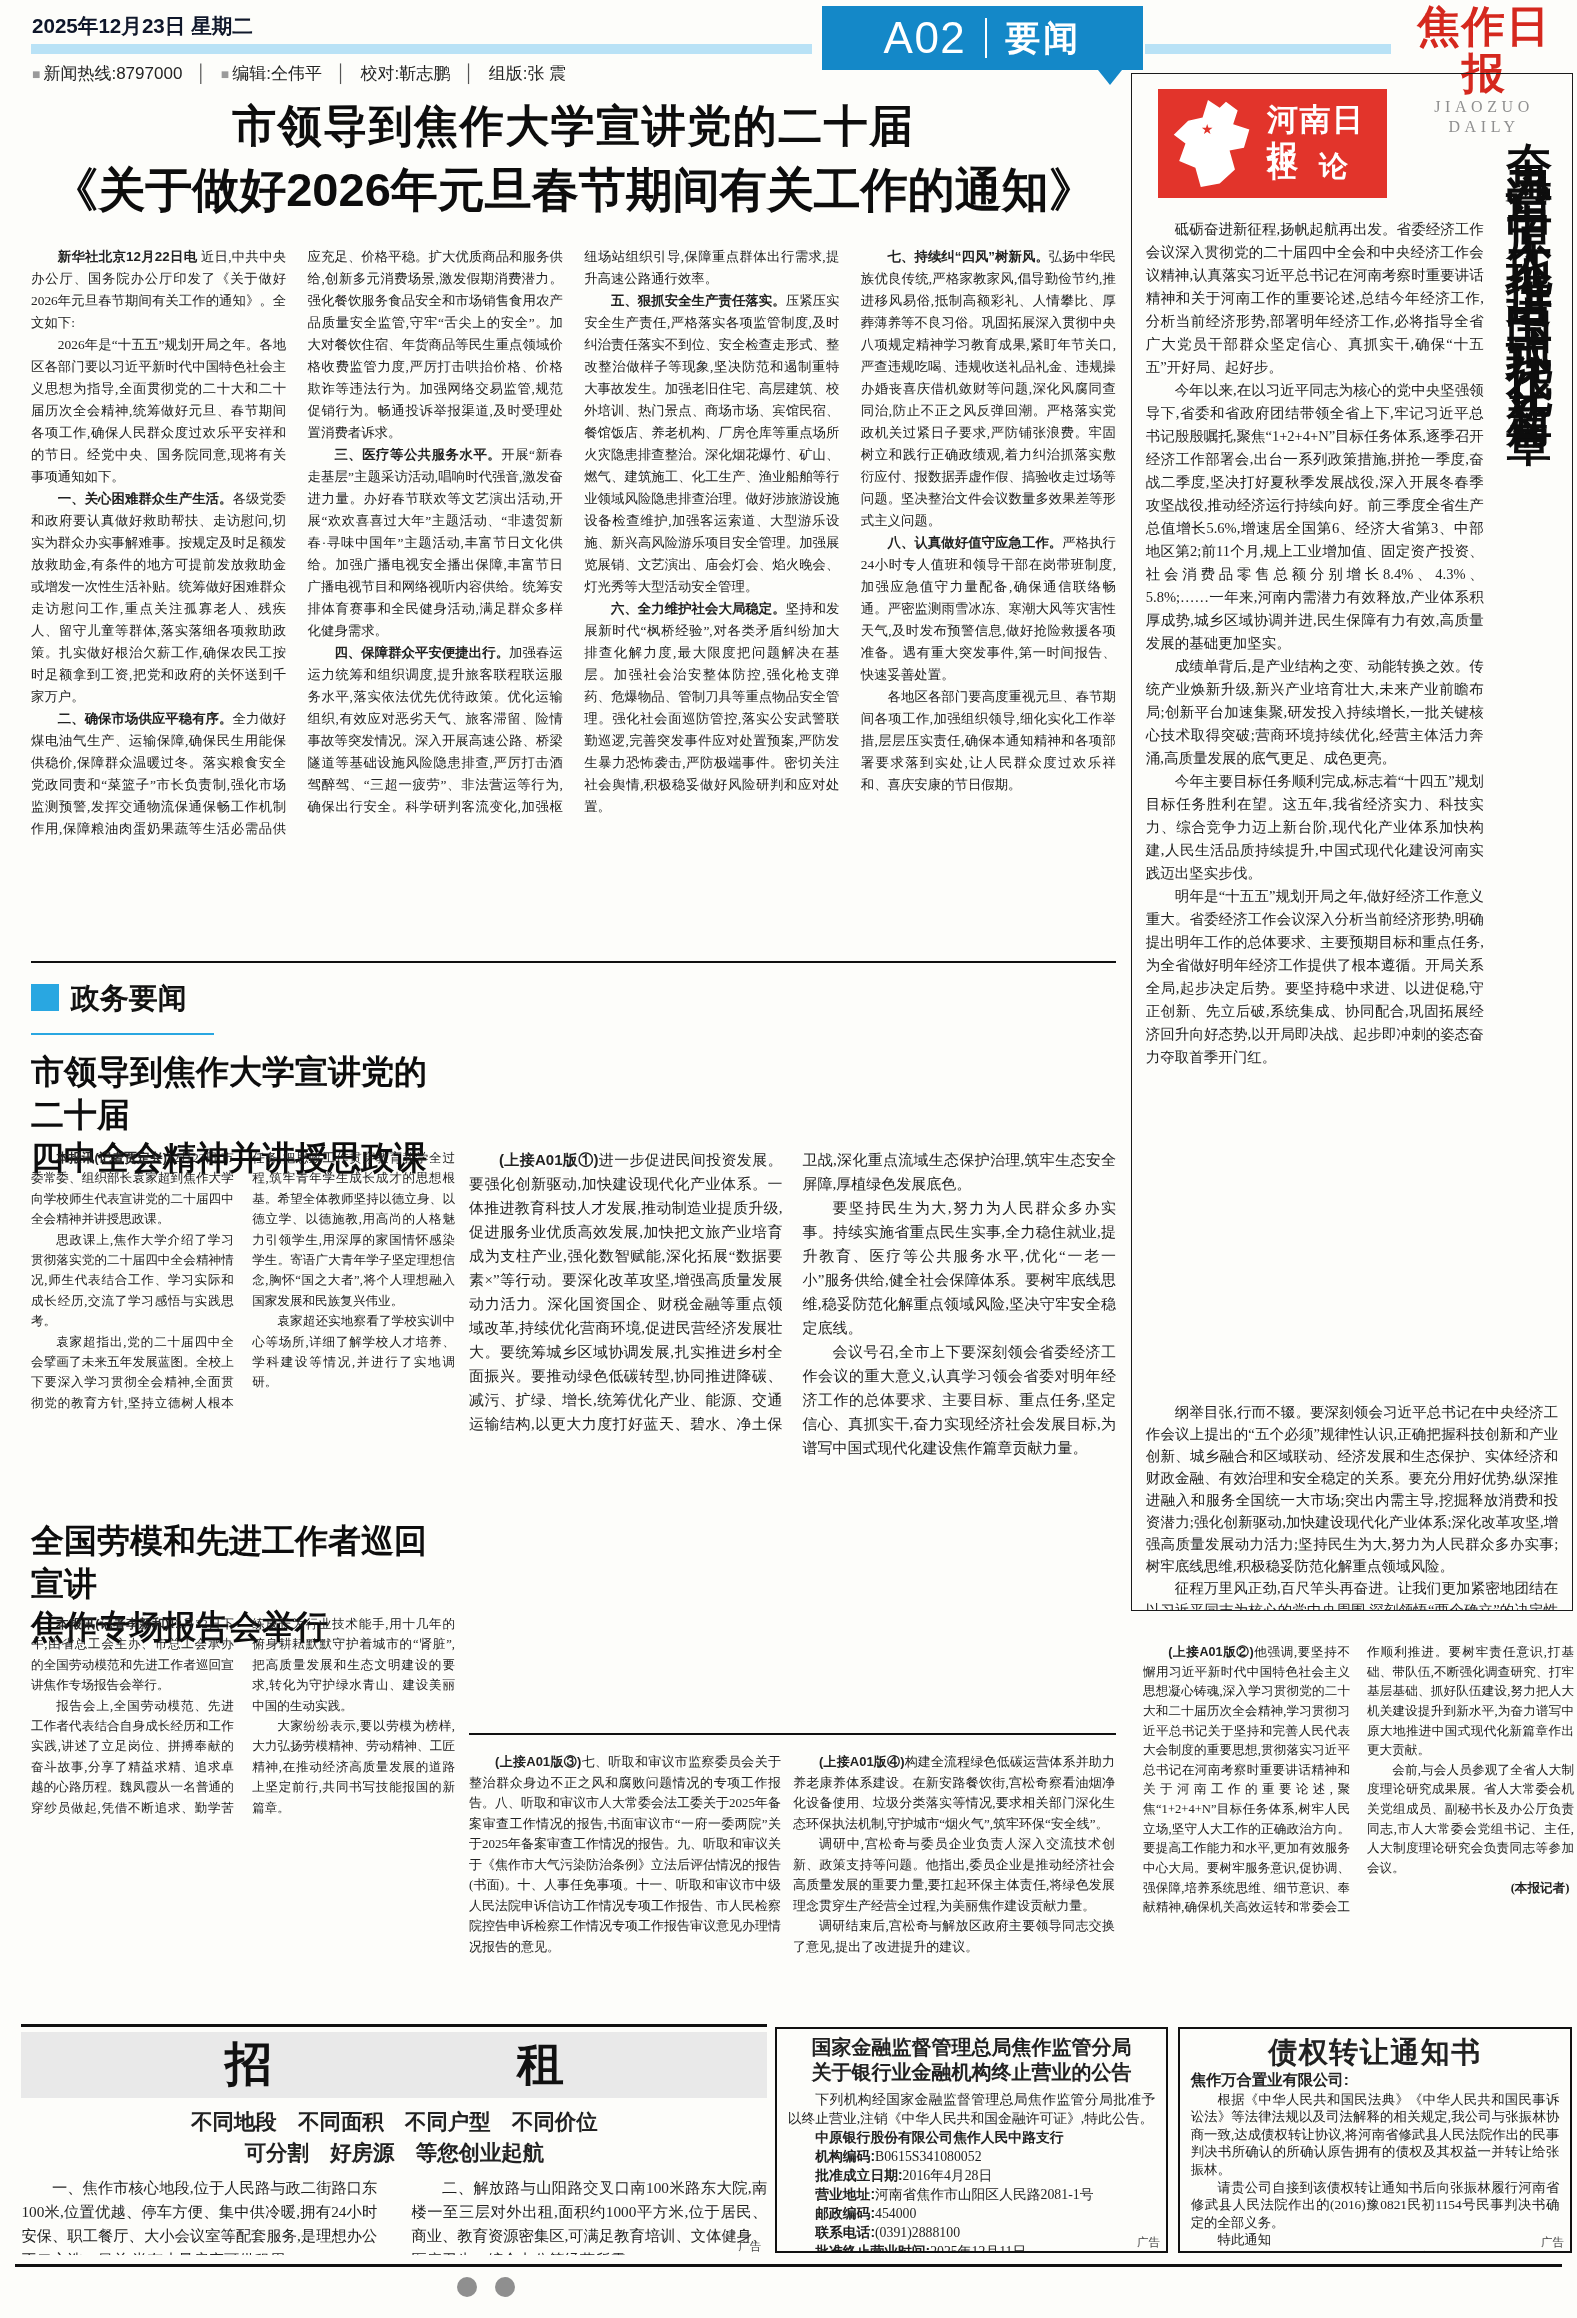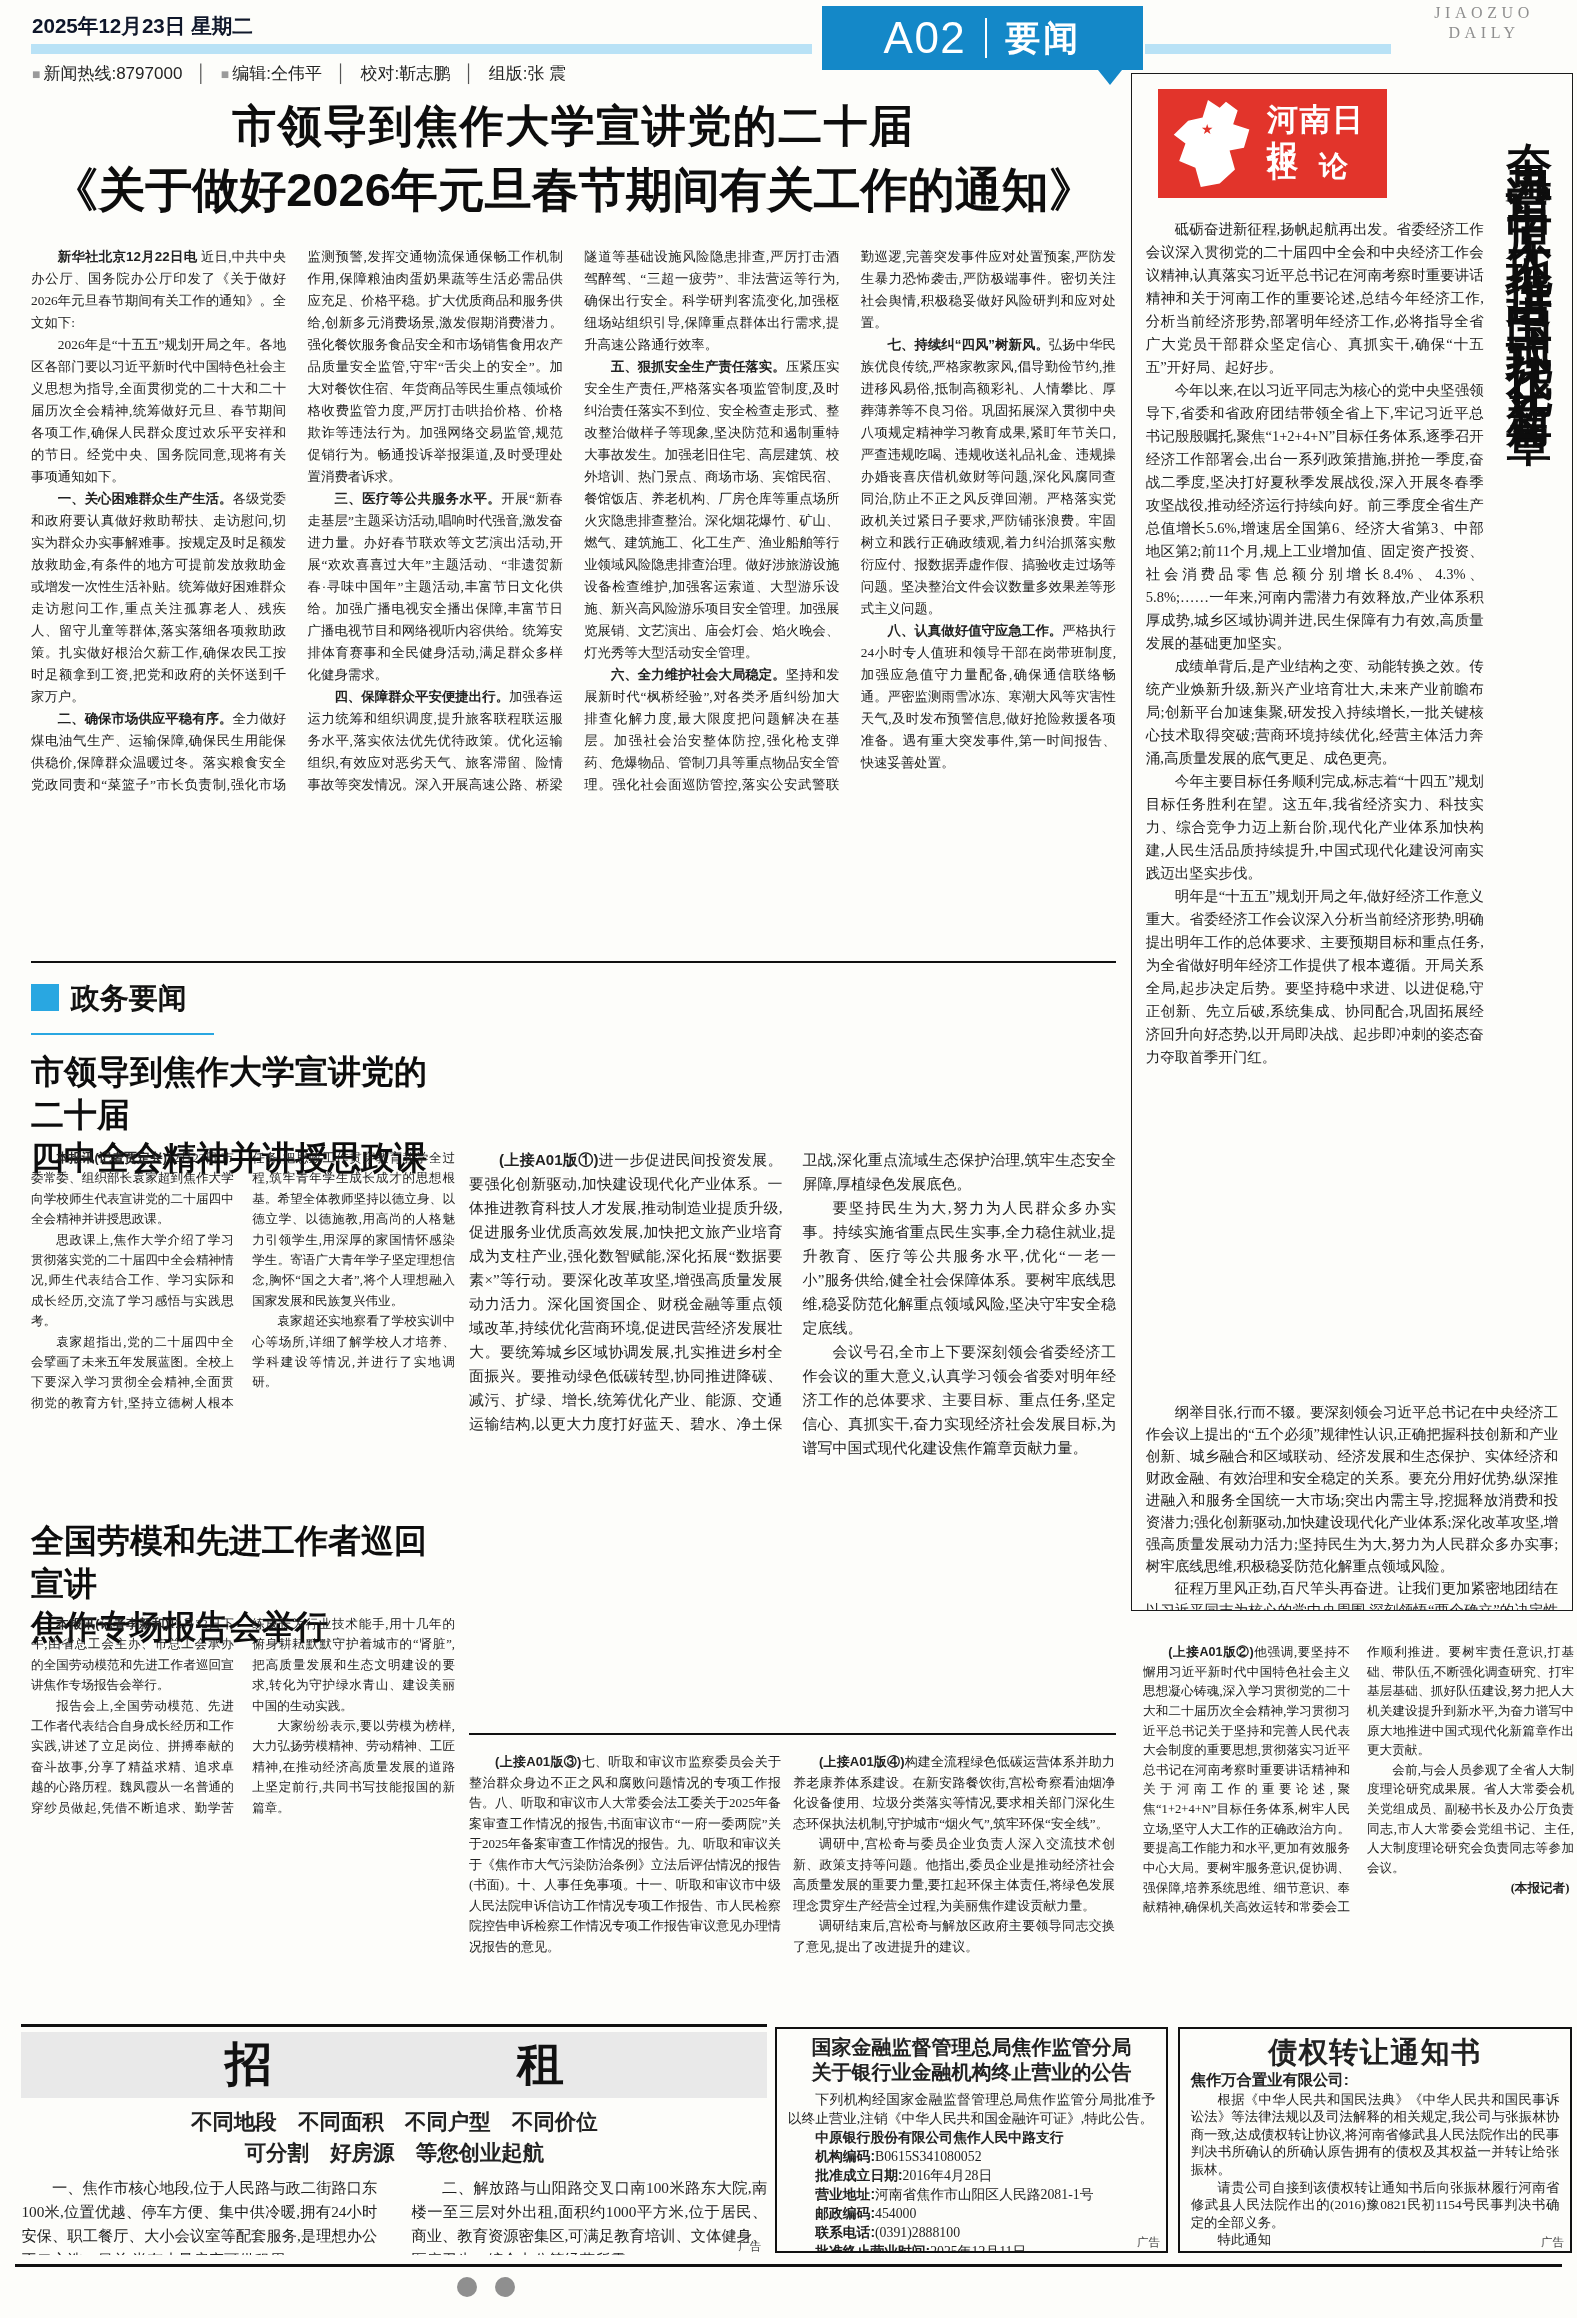--- a/index.html
+++ b/index.html
@@ -103,39 +103,41 @@
     <span class="sep" data-name="separator">│</span>
     <span data-name="layout-editor">组版:张  震</span>
   </div>
   <div class="pagebox" data-name="page-number-box">
     <span class="code" data-name="page-code">A02</span>
     <span class="vline" data-name="divider"></span>
     <span class="sec" data-name="section-name">要闻</span>
     <span class="ptr" data-name="pointer-triangle-icon"></span>
   </div>
   <div class="logo" data-name="masthead-logo">
+    <div class="logo-cn" data-name="logo-chinese">焦作日报</div>
     <div class="logo-en" data-name="logo-english">JIAOZUO  DAILY</div>
   </div>
 
   <div class="mh" data-name="main-headline">
     <div class="l1" data-name="main-headline-line1">市领导到焦作大学宣讲党的二十届</div>
     <div class="l2" data-name="main-headline-line2">《关于做好2026年元旦春节期间有关工作的通知》</div>
   </div>
   <div class="main-body" data-name="main-article-body">
 
   <p data-name="paragraph"><b class="sec-h lead-h" data-name="section-heading">新华社北京12月22日电</b><span data-name="paragraph-text">  近日,中共中央办公厅、国务院办公厅印发了《关于做好2026年元旦春节期间有关工作的通知》。全文如下:</span></p>
       <p data-name="paragraph"><b class="sec-h lead-h" data-name="section-heading"></b><span data-name="paragraph-text">2026年是“十五五”规划开局之年。各地区各部门要以习近平新时代中国特色社会主义思想为指导,全面贯彻党的二十大和二十届历次全会精神,统筹做好元旦、春节期间各项工作,确保人民群众度过欢乐平安祥和的节日。经党中央、国务院同意,现将有关事项通知如下。</span></p>
       <p data-name="paragraph"><b class="sec-h lead-h" data-name="section-heading">一、关心困难群众生产生活。</b><span data-name="paragraph-text">各级党委和政府要认真做好救助帮扶、走访慰问,切实为群众办实事解难事。按规定及时足额发放救助金,有条件的地方可提前发放救助金或增发一次性生活补贴。统筹做好困难群众走访慰问工作,重点关注孤寡老人、残疾人、留守儿童等群体,落实落细各项救助政策。扎实做好根治欠薪工作,确保农民工按时足额拿到工资,把党和政府的关怀送到千家万户。</span></p>
       <p data-name="paragraph"><b class="sec-h lead-h" data-name="section-heading">二、确保市场供应平稳有序。</b><span data-name="paragraph-text">全力做好煤电油气生产、运输保障,确保民生用能保供稳价,保障群众温暖过冬。落实粮食安全党政同责和“菜篮子”市长负责制,强化市场监测预警,发挥交通物流保通保畅工作机制作用,保障粮油肉蛋奶果蔬等生活必需品供应充足、价格平稳。扩大优质商品和服务供给,创新多元消费场景,激发假期消费潜力。强化餐饮服务食品安全和市场销售食用农产品质量安全监管,守牢“舌尖上的安全”。加大对餐饮住宿、年货商品等民生重点领域价格收费监管力度,严厉打击哄抬价格、价格欺诈等违法行为。加强网络交易监管,规范促销行为。畅通投诉举报渠道,及时受理处置消费者诉求。</span></p>
       <p data-name="paragraph"><b class="sec-h lead-h" data-name="section-heading">三、医疗等公共服务水平。</b><span data-name="paragraph-text">开展“新春走基层”主题采访活动,唱响时代强音,激发奋进力量。办好春节联欢等文艺演出活动,开展“欢欢喜喜过大年”主题活动、“非遗贺新春·寻味中国年”主题活动,丰富节日文化供给。加强广播电视安全播出保障,丰富节日广播电视节目和网络视听内容供给。统筹安排体育赛事和全民健身活动,满足群众多样化健身需求。</span></p>
       <p data-name="paragraph"><b class="sec-h lead-h" data-name="section-heading">四、保障群众平安便捷出行。</b><span data-name="paragraph-text">加强春运运力统筹和组织调度,提升旅客联程联运服务水平,落实依法优先优待政策。优化运输组织,有效应对恶劣天气、旅客滞留、险情事故等突发情况。深入开展高速公路、桥梁隧道等基础设施风险隐患排查,严厉打击酒驾醉驾、“三超一疲劳”、非法营运等行为,确保出行安全。科学研判客流变化,加强枢纽场站组织引导,保障重点群体出行需求,提升高速公路通行效率。</span></p>
       <p data-name="paragraph"><b class="sec-h lead-h" data-name="section-heading">五、狠抓安全生产责任落实。</b><span data-name="paragraph-text">压紧压实安全生产责任,严格落实各项监管制度,及时纠治责任落实不到位、安全检查走形式、整改整治做样子等现象,坚决防范和遏制重特大事故发生。加强老旧住宅、高层建筑、校外培训、热门景点、商场市场、宾馆民宿、餐馆饭店、养老机构、厂房仓库等重点场所火灾隐患排查整治。深化烟花爆竹、矿山、燃气、建筑施工、化工生产、渔业船舶等行业领域风险隐患排查治理。做好涉旅游设施设备检查维护,加强客运索道、大型游乐设施、新兴高风险游乐项目安全管理。加强展览展销、文艺演出、庙会灯会、焰火晚会、灯光秀等大型活动安全管理。</span></p>
       <p data-name="paragraph"><b class="sec-h lead-h" data-name="section-heading">六、全力维护社会大局稳定。</b><span data-name="paragraph-text">坚持和发展新时代“枫桥经验”,对各类矛盾纠纷加大排查化解力度,最大限度把问题解决在基层。加强社会治安整体防控,强化枪支弹药、危爆物品、管制刀具等重点物品安全管理。强化社会面巡防管控,落实公安武警联勤巡逻,完善突发事件应对处置预案,严防发生暴力恐怖袭击,严防极端事件。密切关注社会舆情,积极稳妥做好风险研判和应对处置。</span></p>
       <p data-name="paragraph"><b class="sec-h lead-h" data-name="section-heading">七、持续纠“四风”树新风。</b><span data-name="paragraph-text">弘扬中华民族优良传统,严格家教家风,倡导勤俭节约,推进移风易俗,抵制高额彩礼、人情攀比、厚葬薄养等不良习俗。巩固拓展深入贯彻中央八项规定精神学习教育成果,紧盯年节关口,严查违规吃喝、违规收送礼品礼金、违规操办婚丧喜庆借机敛财等问题,深化风腐同查同治,防止不正之风反弹回潮。严格落实党政机关过紧日子要求,严防铺张浪费。牢固树立和践行正确政绩观,着力纠治抓落实敷衍应付、报数据弄虚作假、搞验收走过场等问题。坚决整治文件会议数量多效果差等形式主义问题。</span></p>
       <p data-name="paragraph"><b class="sec-h lead-h" data-name="section-heading">八、认真做好值守应急工作。</b><span data-name="paragraph-text">严格执行24小时专人值班和领导干部在岗带班制度,加强应急值守力量配备,确保通信联络畅通。严密监测雨雪冰冻、寒潮大风等灾害性天气,及时发布预警信息,做好抢险救援各项准备。遇有重大突发事件,第一时间报告、快速妥善处置。</span></p>
+      <p data-name="paragraph"><b class="sec-h lead-h" data-name="section-heading"></b><span data-name="paragraph-text">各地区各部门要高度重视元旦、春节期间各项工作,加强组织领导,细化实化工作举措,层层压实责任,确保本通知精神和各项部署要求落到实处,让人民群众度过欢乐祥和、喜庆安康的节日假期。</span></p>
     </div>
 
   <div class="edi" data-name="editorial-box">
     <div class="badge" data-name="editorial-badge">
       <span class="map" data-name="henan-map-icon"></span>
       <span class="star" data-name="star-icon">★</span>
       <div class="t1" data-name="badge-title">河南日报</div>
       <div class="t2" data-name="badge-subtitle">社论</div>
     </div>
     <div class="vtitle" data-name="editorial-vertical-title">奋力谱写中原大地推进中国式现代化新篇章</div>

